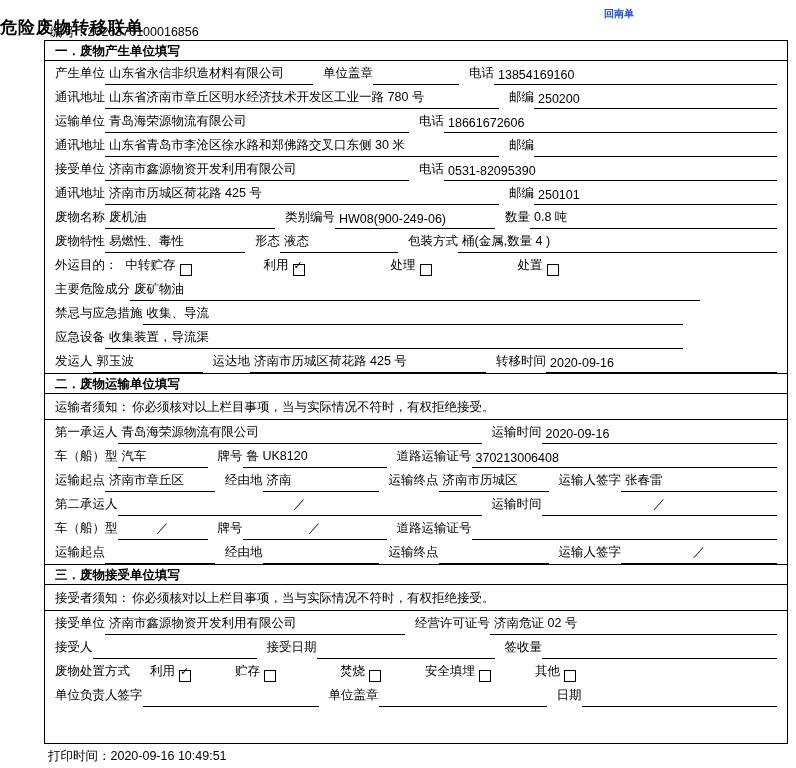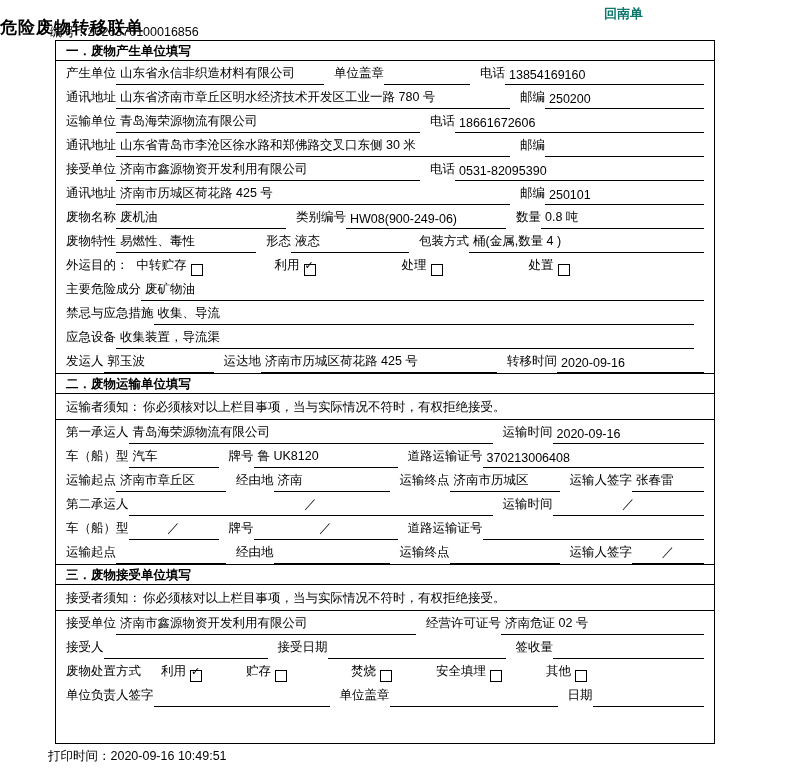--- a/index.html
+++ b/index.html
@@ -20,26 +20,26 @@
   }
   .code{
     position:absolute;left:50px;top:14px;font-size:12.5px;letter-spacing:0px;
   }
   .doc-title{
     position:absolute;left:0;top:6px;width:796px;text-align:left;
     font-size:17px;font-weight:bold;letter-spacing:1px;
   }
   .stamp{
     position:absolute;left:604px;top:-6px;width:78px;height:20px;
-    overflow:hidden;color:#0f766e;font-size:13px;font-weight:bold;
+    overflow:hidden;color:#1d4ed8;font-size:10px;font-weight:bold;
     letter-spacing:0px;line-height:20px;
   }
 
   .frame{
-    position:absolute;left:55px;top:40px;width:660px;height:704px;
+    position:absolute;left:44px;top:40px;width:744px;height:704px;
     border:1px solid #000;
     box-sizing:border-box;
   }
 
   .sec-head{
     border-bottom:1px solid #000;
     height:20px;line-height:20px;
     font-weight:bold;font-size:12.5px;
     padding-left:10px;
     box-sizing:border-box;

